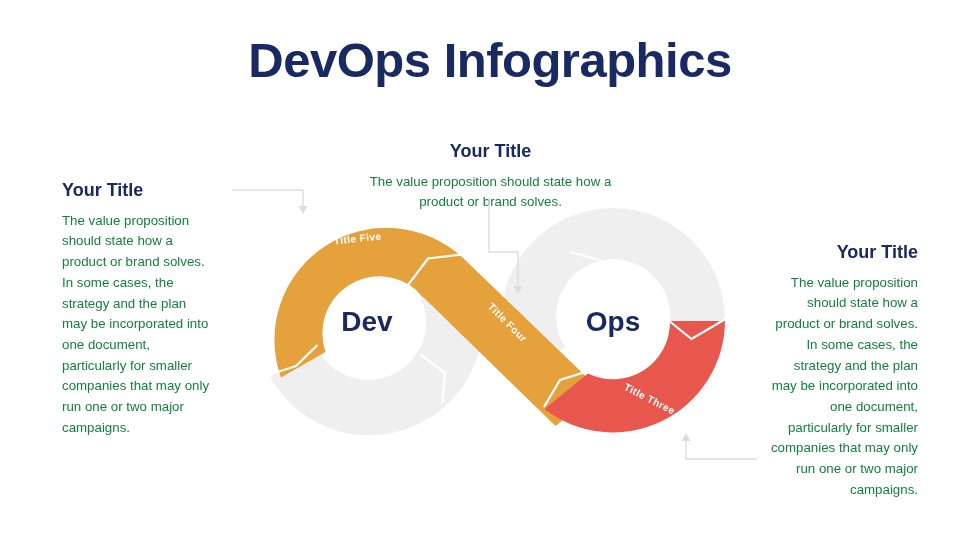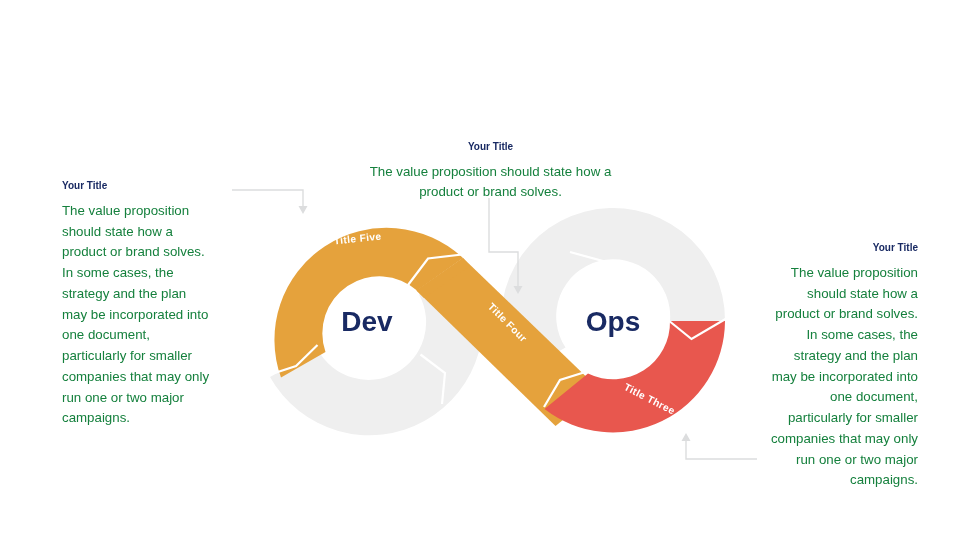--- a/index.html
+++ b/index.html
@@ -31,21 +31,21 @@
     text-align: center;
     font-size: 49px;
     font-weight: bold;
     letter-spacing: -0.5px;
     color: #192A63;
     line-height: 1.1;
   }
 
   
   .block-title {
-    font-size: 10px;
+    font-size: 18px;
     font-weight: bold;
     color: #192A63;
     margin: 0 0 9px 0;
     line-height: 1.2;
   }
   .block-body {
     font-size: 13.3px;
     color: #15803d;
     line-height: 1.56;
     margin: 0;
@@ -109,20 +109,21 @@
     stroke: #ffffff;
     stroke-width: 2.2;
     stroke-linejoin: miter;
   }
 </style>
 </head>
 <body style="background: rgb(255, 255, 255);">
 
 <div id="slide">
 
+  <div id="page-title">DevOps Infographics</div>
 
   <div id="text-left">
     <p class="block-title">Your Title</p>
     <p class="block-body">The value proposition should state how a product or brand solves. In some cases, the strategy and the plan may be incorporated into one document, particularly for smaller companies that may only run one or two major campaigns.</p>
   </div>
 
   <div id="text-top">
     <p class="block-title">Your Title</p>
     <p class="block-body">The value proposition should state how a product or brand solves.</p>
   </div>

